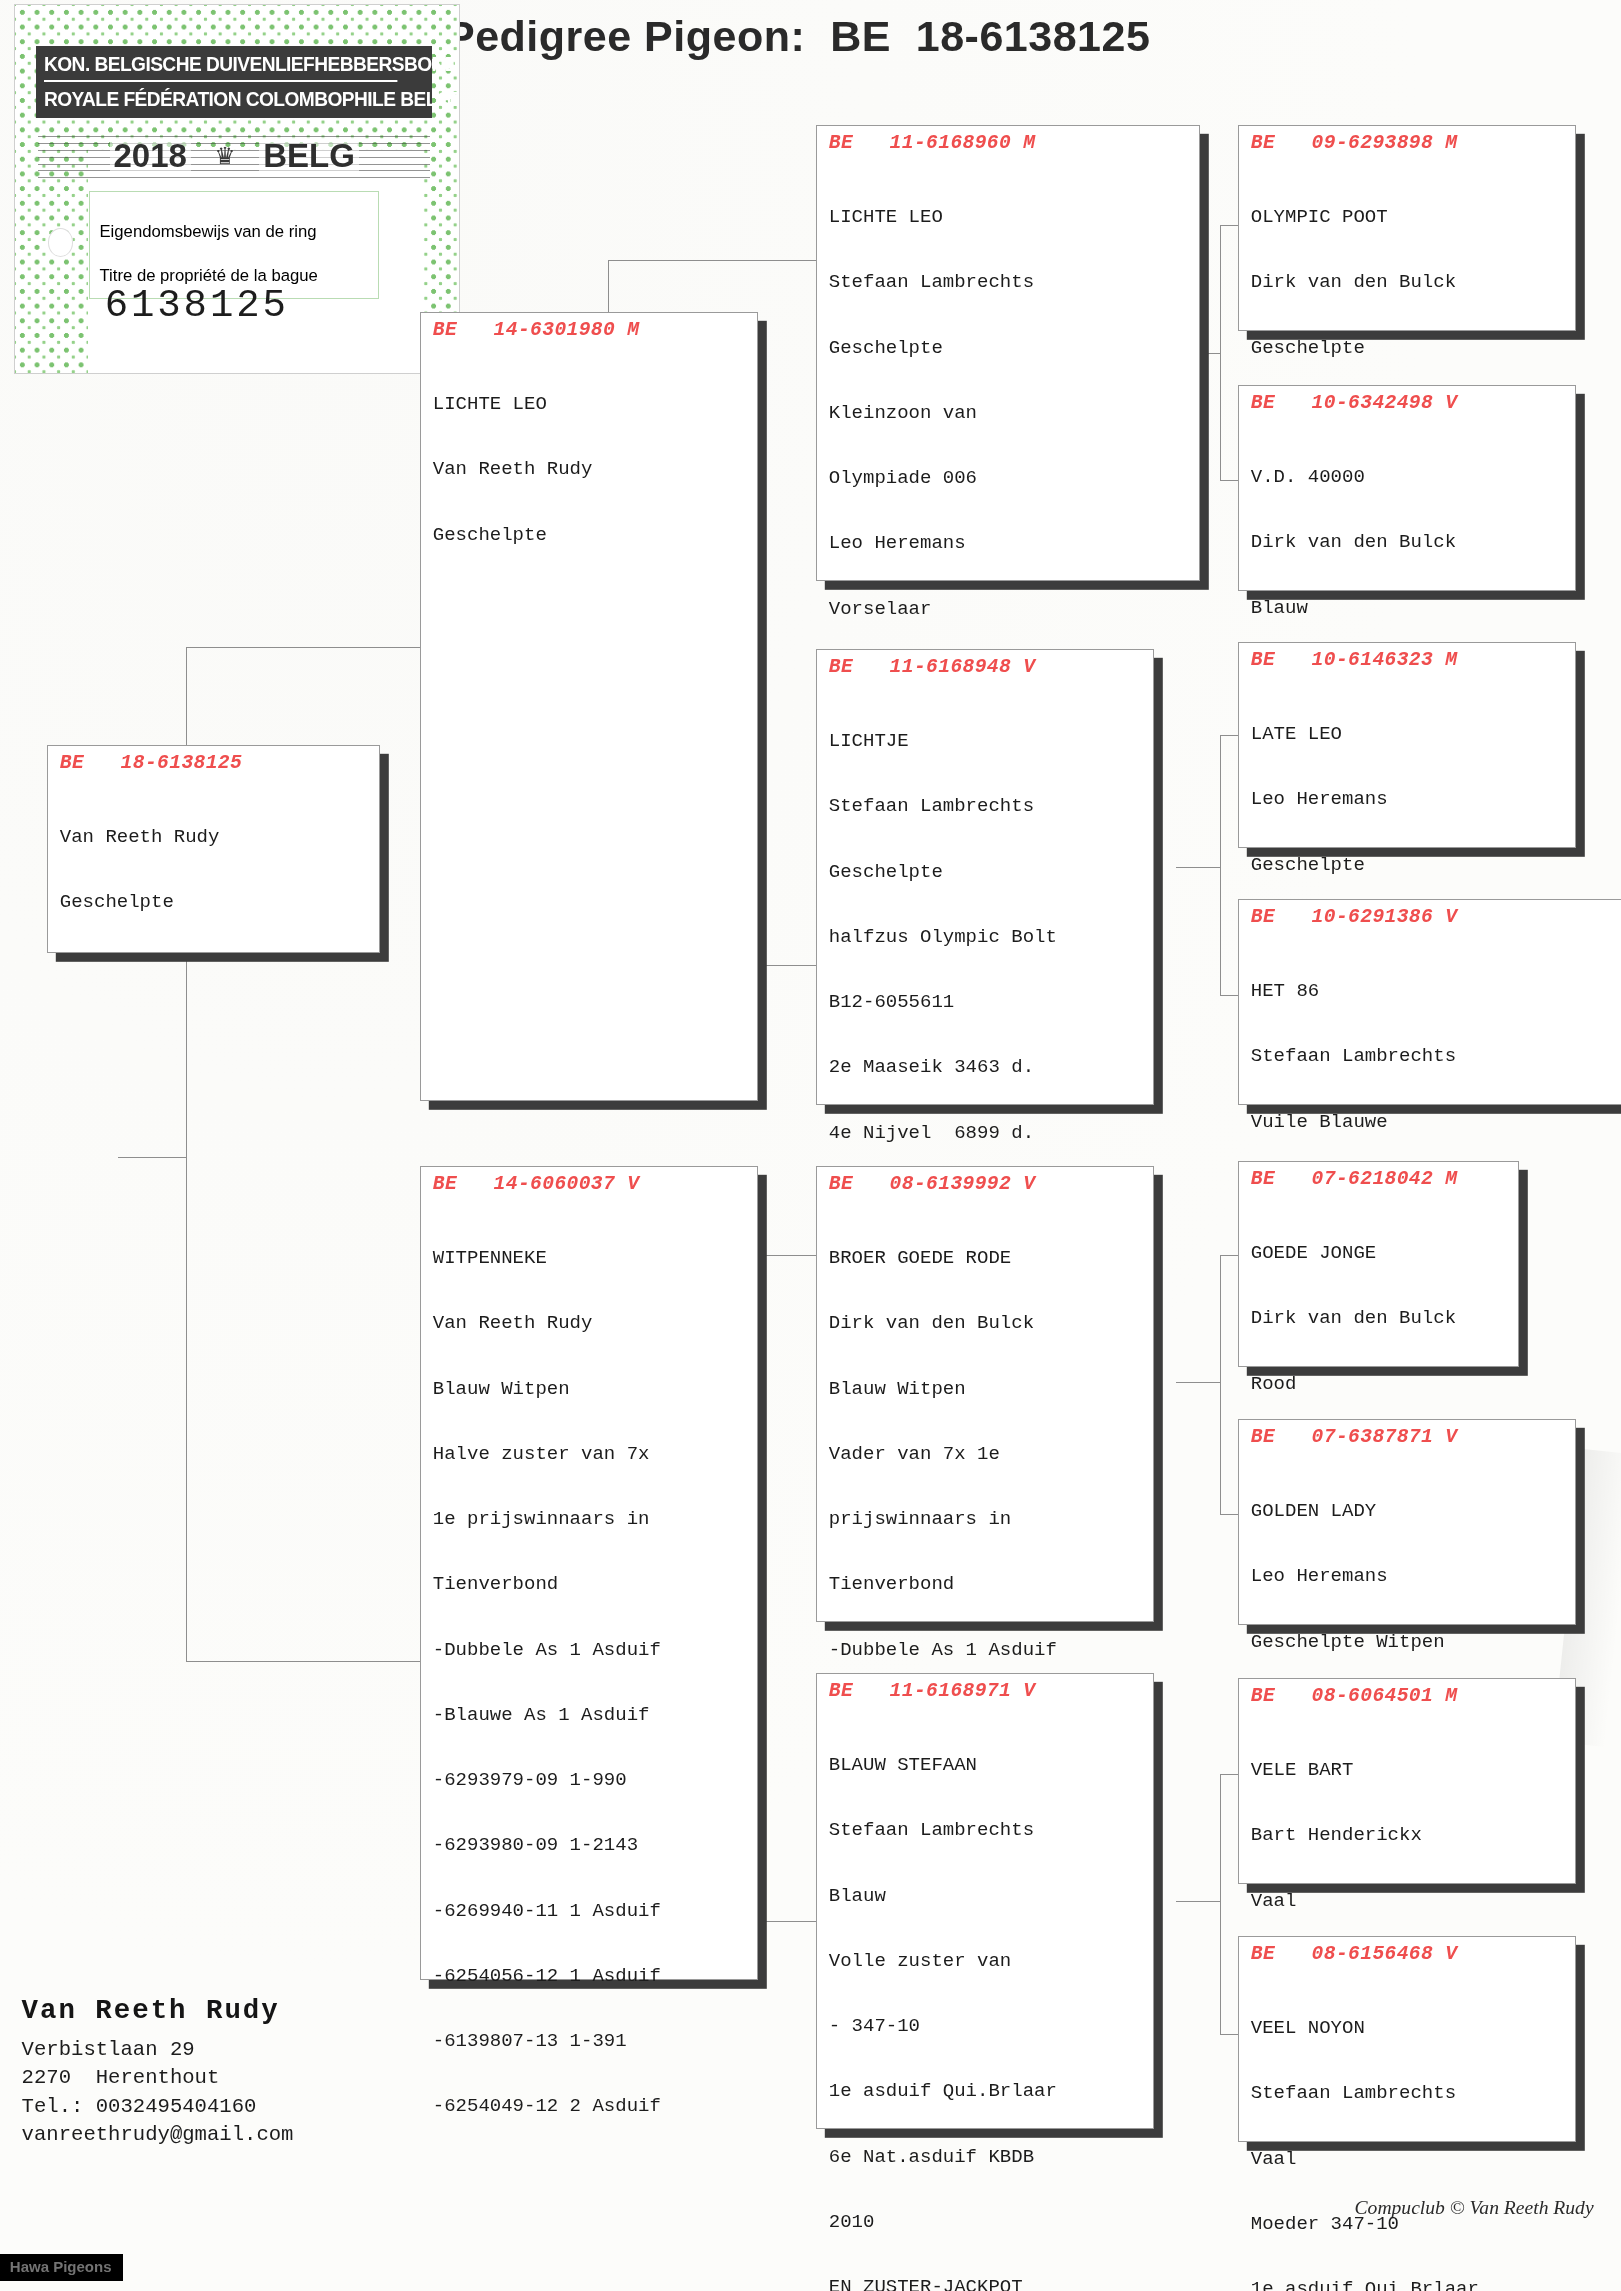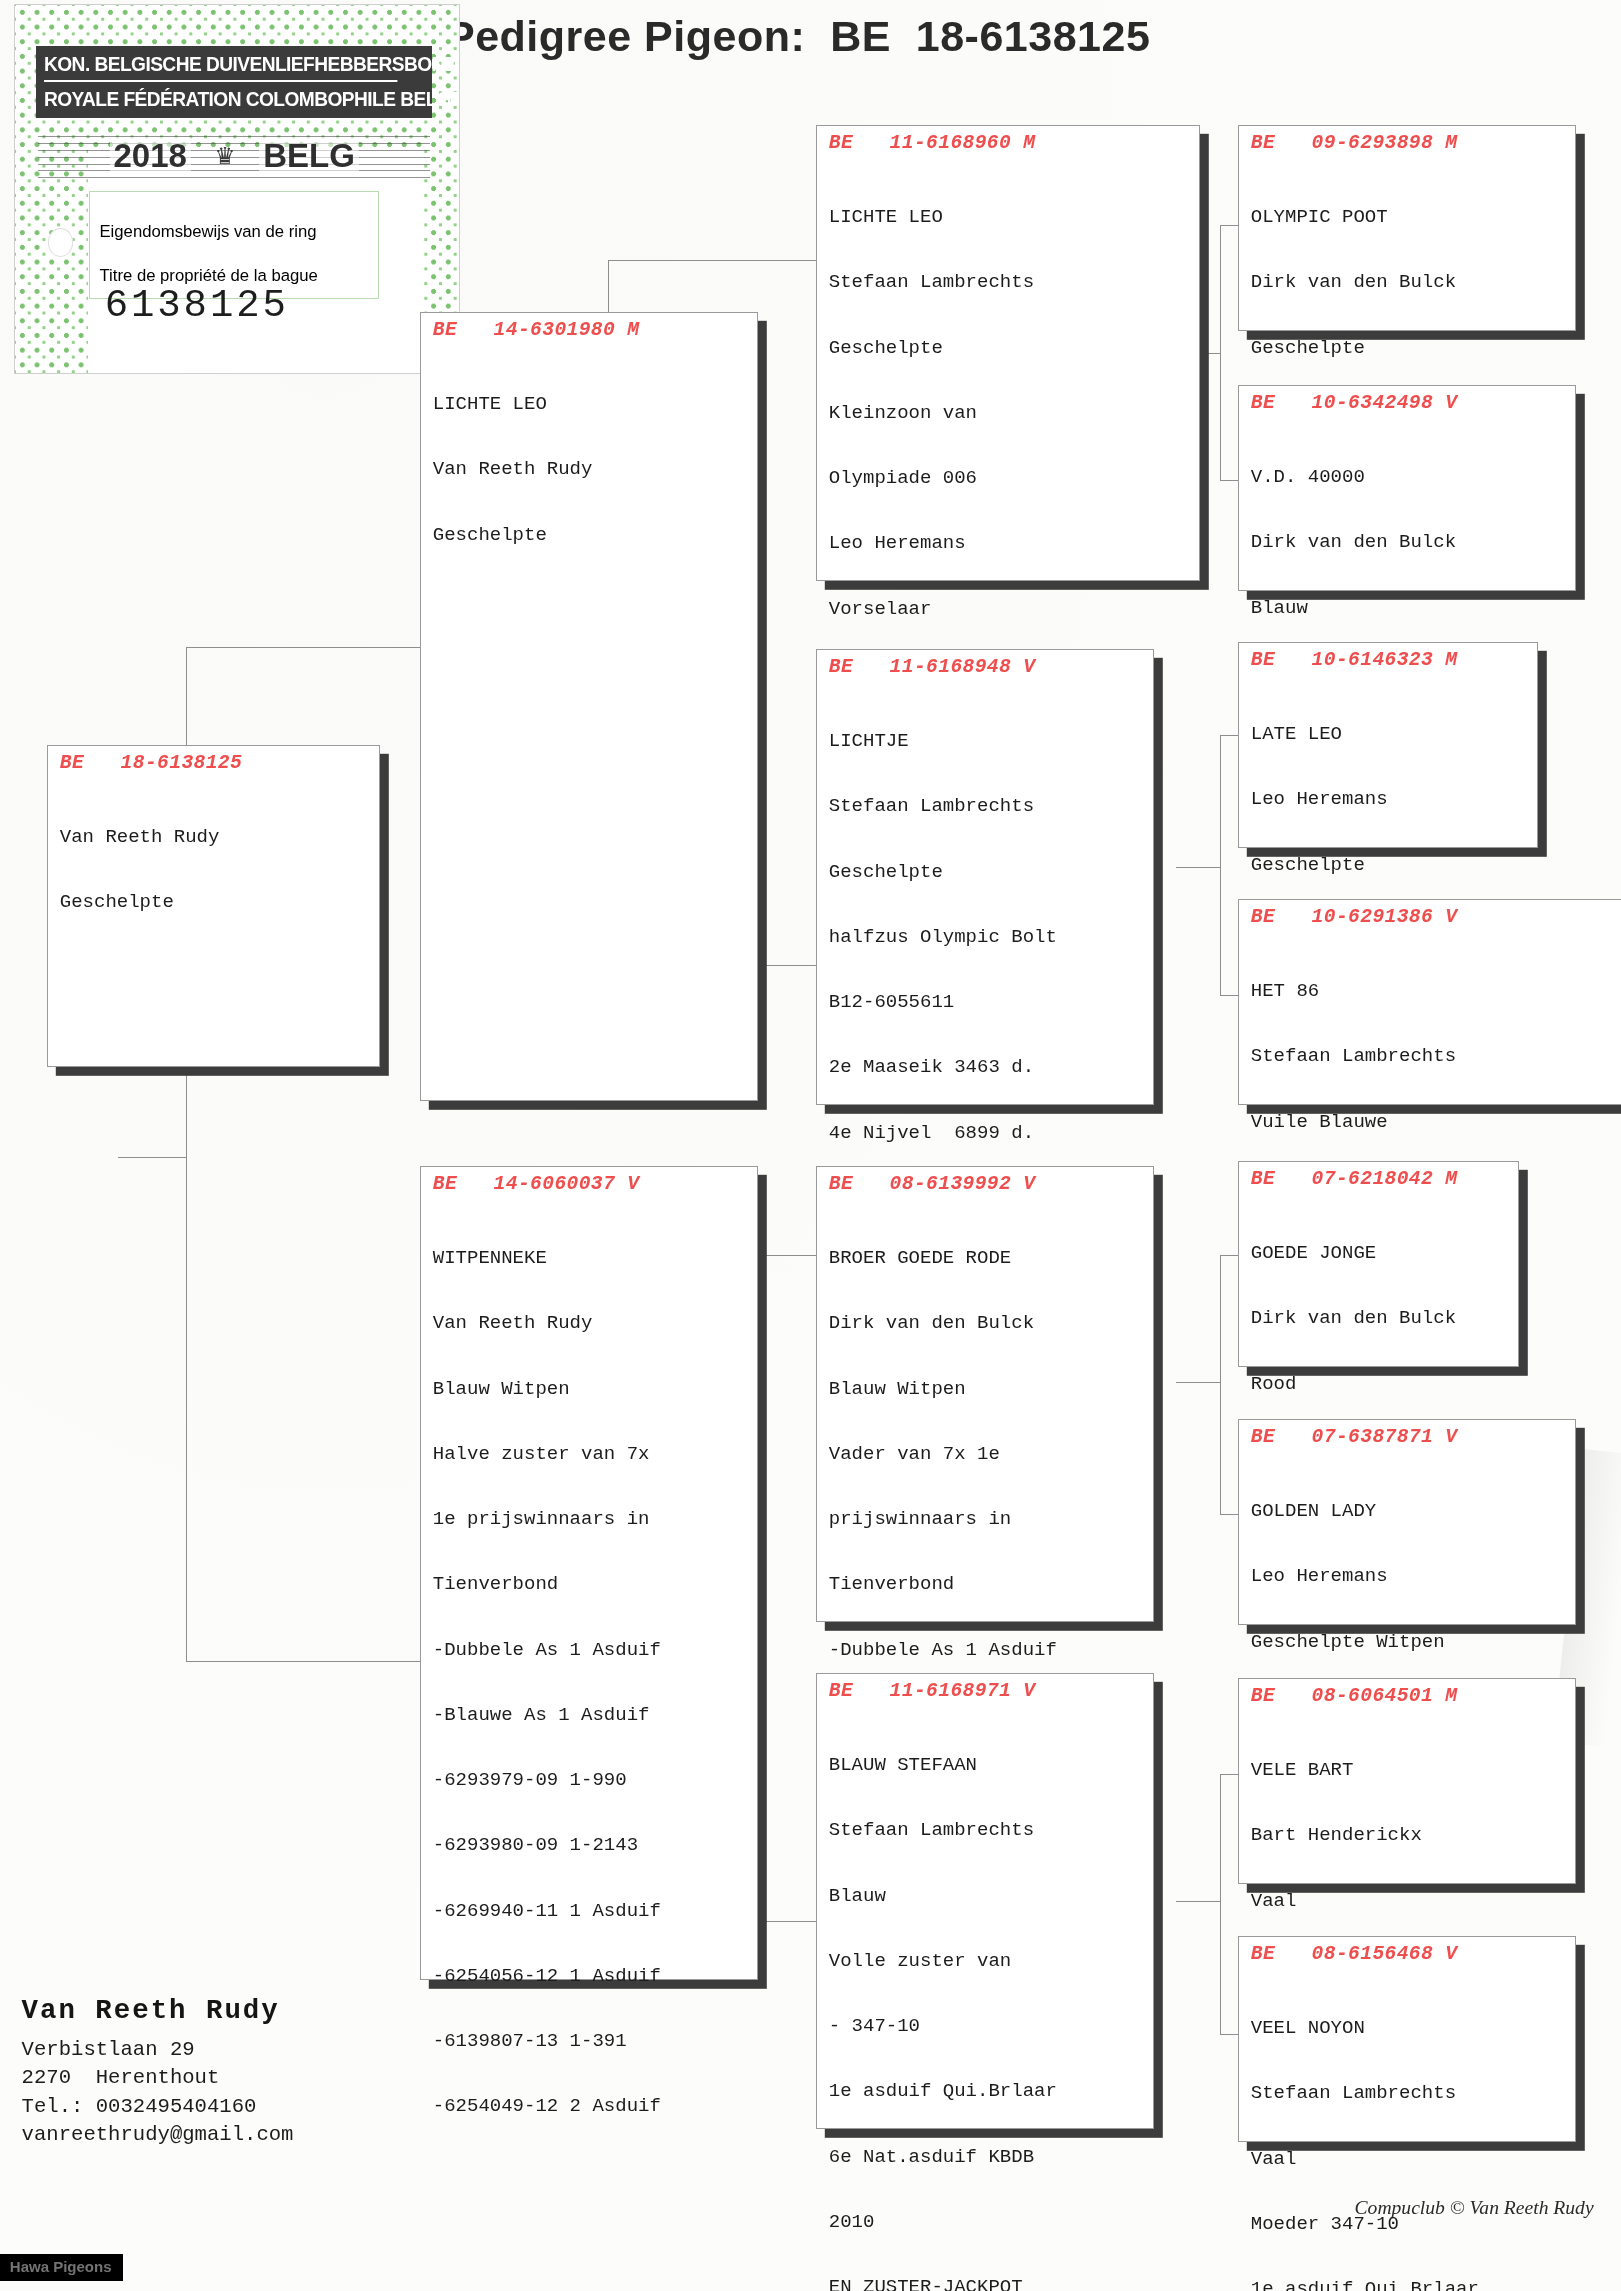--- a/index.html
+++ b/index.html
@@ -305,21 +305,21 @@
   <div class="conn v" style="left:1220px; top:1255px; height:260px;"></div>
   <div class="conn h" style="left:1220px; top:1255px; width:19.6px;"></div>
   <div class="conn h" style="left:1220px; top:1514px; width:19.6px;"></div>
   <div class="conn h" style="left:1176px; top:1382px; width:44px;"></div>
 
   <div class="conn v" style="left:1220px; top:1774px; height:260px;"></div>
   <div class="conn h" style="left:1220px; top:1774px; width:19.6px;"></div>
   <div class="conn h" style="left:1220px; top:2034px; width:19.6px;"></div>
   <div class="conn h" style="left:1176px; top:1901px; width:44px;"></div>
 
-  <div class="pbox" style="left:47px; top:745px; width:333px; height:322px;">
+  <div class="pbox" style="left:47px; top:745px; width:333px; height:208px;">
     <div class="ring">BE   18-6138125</div>
     <div class="lines">
       <div>Van Reeth Rudy</div>
       <div>Geschelpte</div>
     </div>
   </div>
 
   <div class="pbox" style="left:420px; top:312px; width:338px; height:789px;">
     <div class="ring">BE   14-6301980 M</div>
     <div class="lines">
@@ -435,21 +435,21 @@
     <div class="ring">BE   10-6342498 V</div>
     <div class="lines">
       <div>V.D. 40000</div>
       <div>Dirk van den Bulck</div>
       <div>Blauw</div>
       <div>zuster van 7x 1e</div>
       <div>prijswinnaars in</div>
     </div>
   </div>
 
-  <div class="pbox" style="left:1238px; top:642px; width:300px; height:206px;">
+  <div class="pbox" style="left:1238px; top:642px; width:338px; height:206px;">
     <div class="ring">BE   10-6146323 M</div>
     <div class="lines">
       <div>LATE LEO</div>
       <div>Leo Heremans</div>
       <div>Geschelpte</div>
       <div>vader van Olympic</div>
       <div>-Bolt B12-6055611</div>
     </div>
   </div>
 

